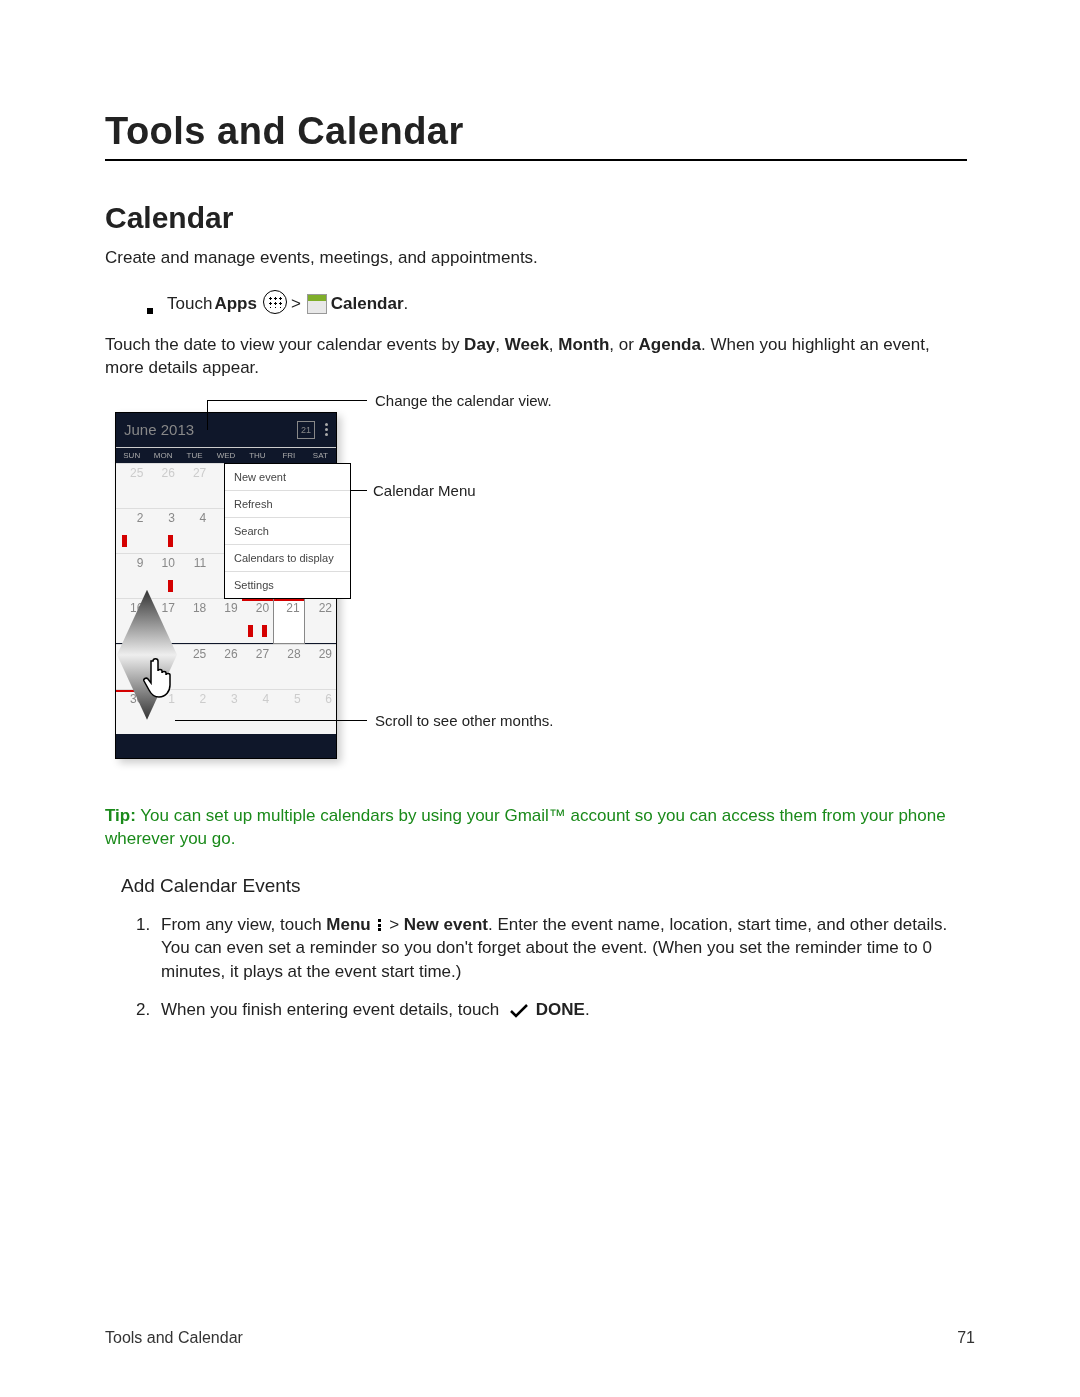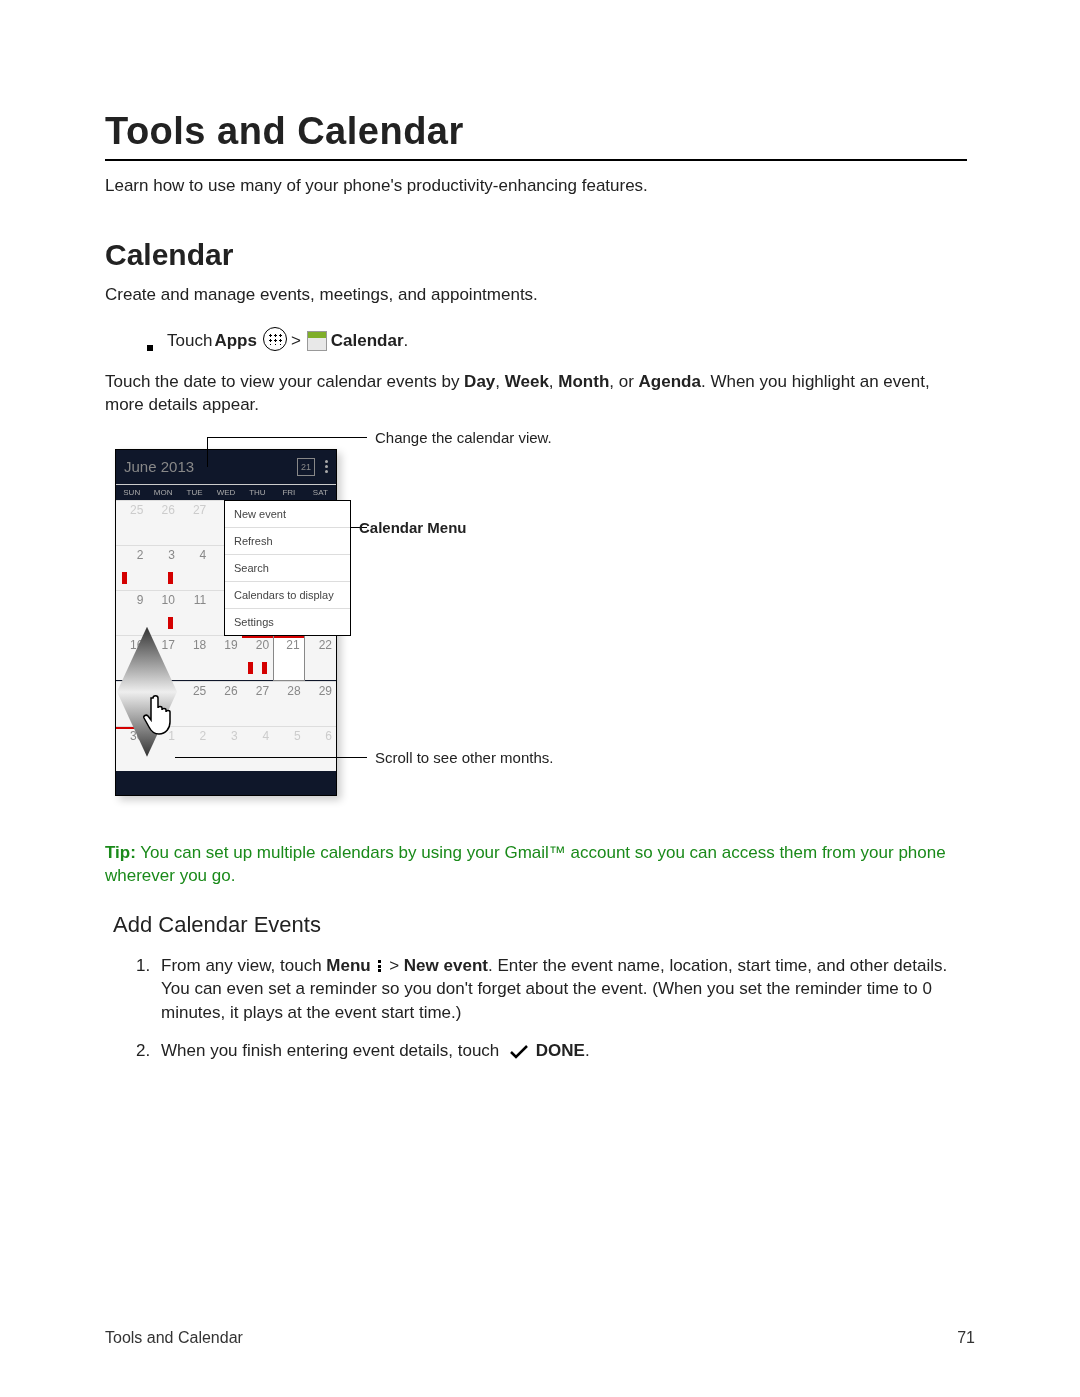--- a/index.html
+++ b/index.html
@@ -126,42 +126,41 @@
   
 
   
   .leader { position:absolute; border-top:1.5px solid #000; }
   .vleader { position:absolute; border-left:1.5px solid #000; }
   .callout { position:absolute; font-size:15px; }
 
   .tip { color:#1a8a1a; font-size:17px; line-height:1.35; margin: 0 0 24px 0;}
   .tip b { color:#1a8a1a; }
 
-  h3.subhead { font-weight:normal; font-size:22px; margin: 0 0 16px 8px; }
+  h3.subhead { font-weight:normal; font-size:19px; margin: 0 0 16px 16px; }
 
   ol.steps { font-size:17px; line-height:1.4; margin:0 0 20px 0; padding-left: 50px; }
   ol.steps li { margin-bottom: 14px; padding-left: 6px; }
 
   .vdots-inline { display:inline-flex; flex-direction:column; gap:1.5px; vertical-align:middle; margin: 0 3px; }
   .vdots-inline span { width:3px; height:3px; background:#000; border-radius:0; }
 
   .check-icon { display:inline-block; vertical-align:middle; margin: 0 3px 0 6px; }
 
   .footer {
     position:absolute; bottom: 50px; left:105px; right:105px;
     display:flex; justify-content:space-between; font-size:16px; color:#333;
   }
 </style>
 </head>
 <body>
 
 <div class="page">
   <h1 class="main">Tools and Calendar</h1>
   <div class="rule"></div>
-  <p class="body">Learn how to use many of your phone's productivity-enhancing features.</p>
 
   <h2 class="section">Calendar</h2>
   <p class="sub">Create and manage events, meetings, and appointments.</p>
 
   <div class="bullet-row">
     <div class="bullet-square"></div>
     <span>Touch </span>
     <b style="margin:0 2px;">Apps</b>
     <span class="apps-icon"></span>
     <span> &gt; </span>
@@ -261,21 +260,21 @@
       <svg class="hand" viewBox="0 0 40 44">
         <path d="M14 6c0-3 5-3 5 0v10c0-2 4-2 4 0v2c0-2 4-2 4 0v2c0-2 4-2 4 0v10c0 6-4 12-11 12-5 0-8-3-10-7l-5-9c-1-2 2-4 4-2l3 4V6z" fill="#fff" stroke="#000" stroke-width="1.5"></path>
       </svg>
     </div>
 
     <div class="vleader" style="top:0; left:102px; height:30px;"></div>
     <div class="leader" style="top:0; left:102px; width:160px;"></div>
     <div class="callout" style="top:-8px; left:270px;">Change the calendar view.</div>
 
     <div class="leader" style="top:90px; left:234px; width:28px;"></div>
-    <div class="callout" style="top:82px; left:254px; font-weight:bold;">Calendar Menu</div>
+    <div class="callout" style="top:82px; left:268px; font-weight:normal;">Calendar Menu</div>
 
     <div class="leader" style="top:320px; left:70px; width:192px;"></div>
     <div class="callout" style="top:312px; left:270px;">Scroll to see other months.</div>
   </div>
 
   <p class="tip">
     <b>Tip:</b><span> You can set up multiple calendars by using your Gmail™ account so you can access them from your phone wherever you go.</span>
   </p>
 
   <h3 class="subhead">Add Calendar Events</h3>

